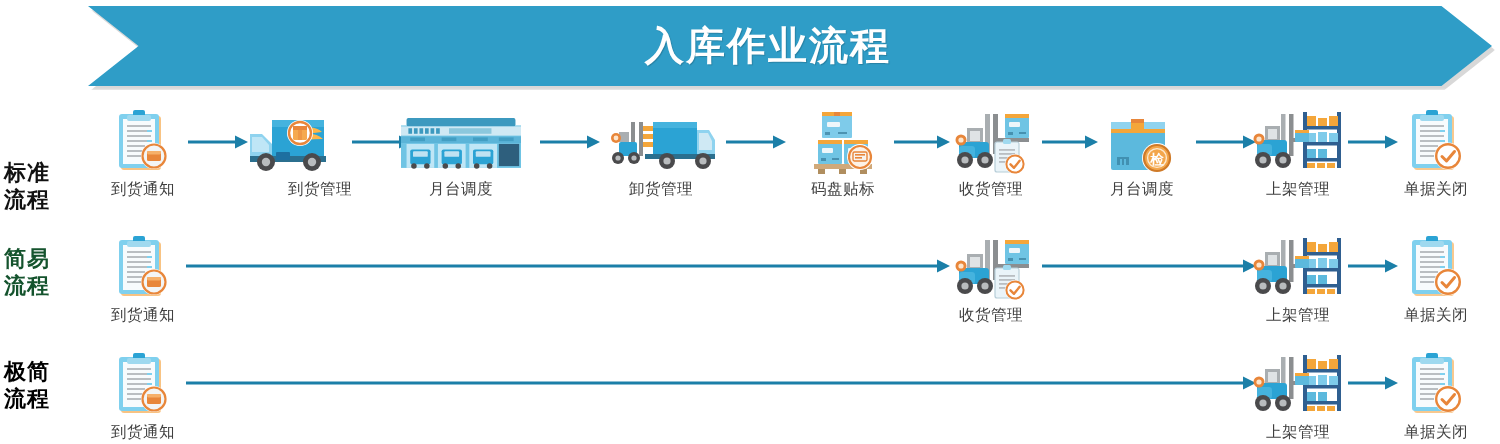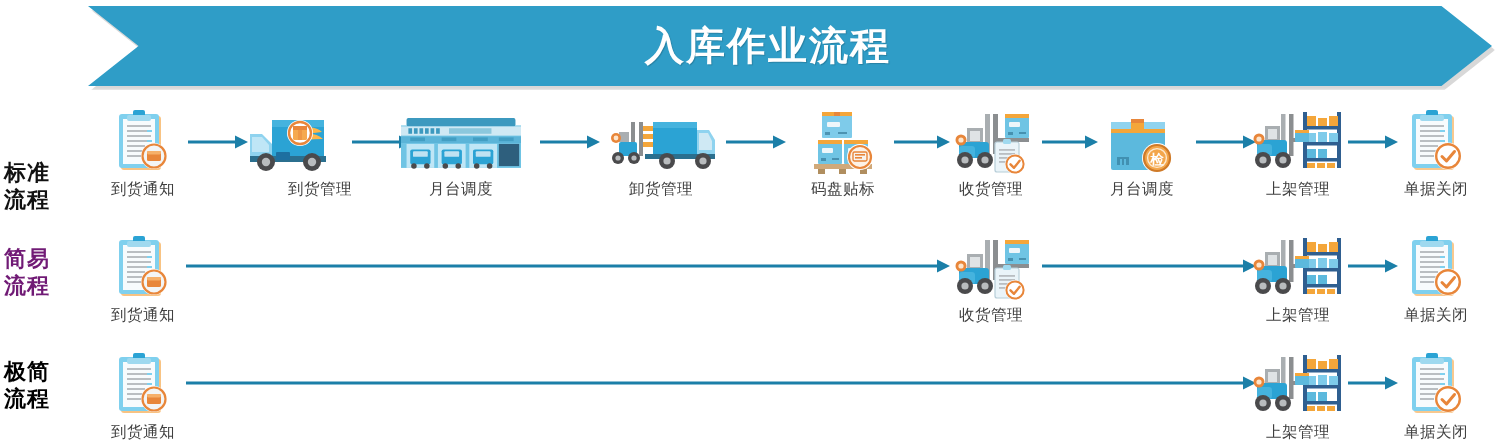--- a/index.html
+++ b/index.html
@@ -431,21 +431,21 @@
           </g>
       <circle cx="42" cy="46" r="13.5" fill="#fff"></circle>
       <circle cx="42" cy="46" r="11.8" fill="none" stroke="#e8863a" stroke-width="2.4"></circle>
       <path d="M36 46.5 L40.5 51 L48.5 41.5" fill="none" stroke="#e8863a" stroke-width="3" stroke-linecap="round" stroke-linejoin="round"></path>
     </svg>
       </div>
       <div class="caption" style="color: rgb(63, 63, 63);">单据关闭</div>
     </div>
   </div>
 <div class="row" id="row-1">
-    <div class="row-label" style="color: #701a75;">
+    <div class="row-label" style="color: #14532d;">
       <span>简易</span>
       <span>流程</span>
     </div>
     <div class="conn" style="left: 186px; top: 38px; width: 764px;">
       <svg width="764" height="22">
         <line x1="0" y1="11" x2="752" y2="11" stroke="#1b7fa8" stroke-width="3"></line>
         <path d="M751 4.5 L764 11 L751 17.5 Z" fill="#1b7fa8"></path>
       </svg>
     </div>
     <div class="conn" style="left: 1042px; top: 38px; width: 214px;">

